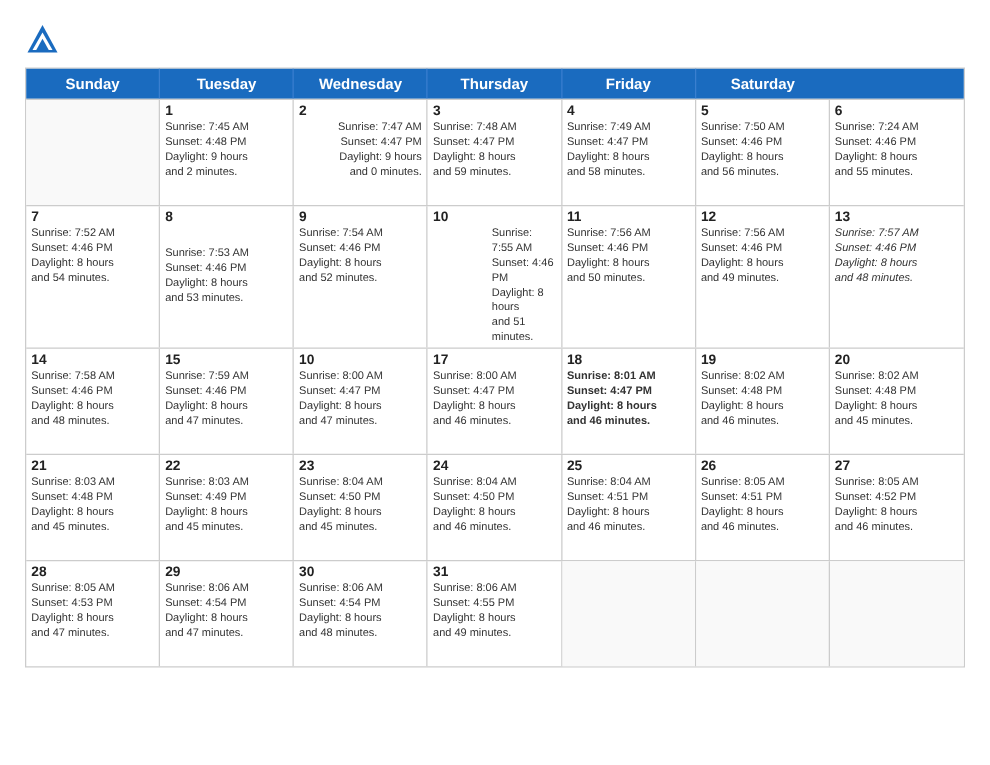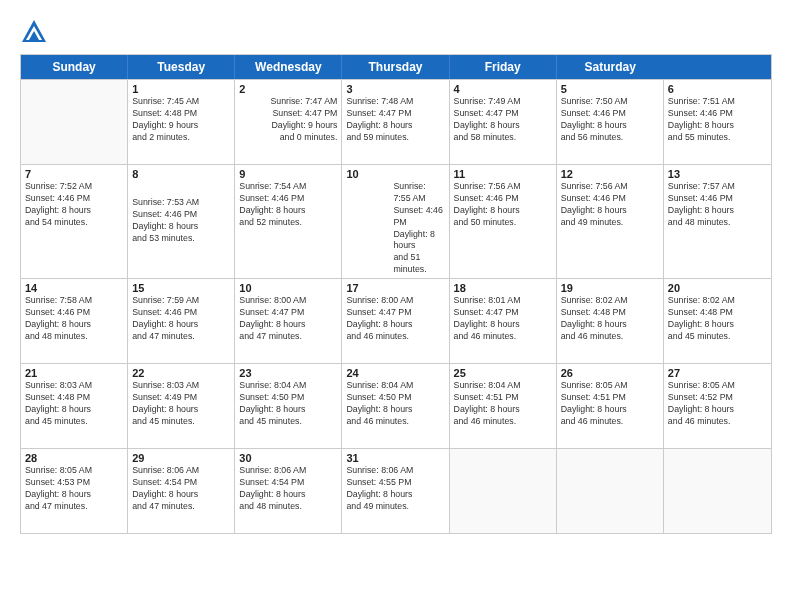--- a/index.html
+++ b/index.html
@@ -178,21 +178,21 @@
           </div>
           <div class="cal-cell">
             <span class="day-num">5</span>
             <div class="day-info" style="white-space: pre-line;">Sunrise: 7:50 AM
 Sunset: 4:46 PM
 Daylight: 8 hours
 and 56 minutes.</div>
           </div>
           <div class="cal-cell">
             <span class="day-num">6</span>
-            <div class="day-info" style="white-space: pre-line;">Sunrise: 7:51 AM
+            <div class="day-info" style="white-space: pre-line;">Sunrise: 7:24 AM
 Sunset: 4:46 PM
 Daylight: 8 hours
 and 55 minutes.</div>
           </div>
         </div>
         <div class="cal-week">
           <div class="cal-cell">
             <span class="day-num">7</span>
             <div class="day-info" style="white-space: pre-line;">Sunrise: 7:52 AM
 Sunset: 4:46 PM
@@ -229,21 +229,21 @@
           </div>
           <div class="cal-cell">
             <span class="day-num">12</span>
             <div class="day-info" style="white-space: pre-line;">Sunrise: 7:56 AM
 Sunset: 4:46 PM
 Daylight: 8 hours
 and 49 minutes.</div>
           </div>
           <div class="cal-cell">
             <span class="day-num">13</span>
-            <div class="day-info" style="white-space: pre-line;">Sunrise: 7:57 AM
+            <div class="day-info" style="white-space: pre-line; font-style: italic;">Sunrise: 7:57 AM
 Sunset: 4:46 PM
 Daylight: 8 hours
 and 48 minutes.</div>
           </div>
         </div>
         <div class="cal-week">
           <div class="cal-cell">
             <span class="day-num">14</span>
             <div class="day-info" style="white-space: pre-line;">Sunrise: 7:58 AM
 Sunset: 4:46 PM
@@ -266,21 +266,21 @@
           </div>
           <div class="cal-cell">
             <span class="day-num">17</span>
             <div class="day-info" style="white-space: pre-line;">Sunrise: 8:00 AM
 Sunset: 4:47 PM
 Daylight: 8 hours
 and 46 minutes.</div>
           </div>
           <div class="cal-cell">
             <span class="day-num">18</span>
-            <div class="day-info" style="white-space: pre-line;">Sunrise: 8:01 AM
+            <div class="day-info" style="white-space: pre-line; font-weight: bold;">Sunrise: 8:01 AM
 Sunset: 4:47 PM
 Daylight: 8 hours
 and 46 minutes.</div>
           </div>
           <div class="cal-cell">
             <span class="day-num">19</span>
             <div class="day-info" style="white-space: pre-line;">Sunrise: 8:02 AM
 Sunset: 4:48 PM
 Daylight: 8 hours
 and 46 minutes.</div>

